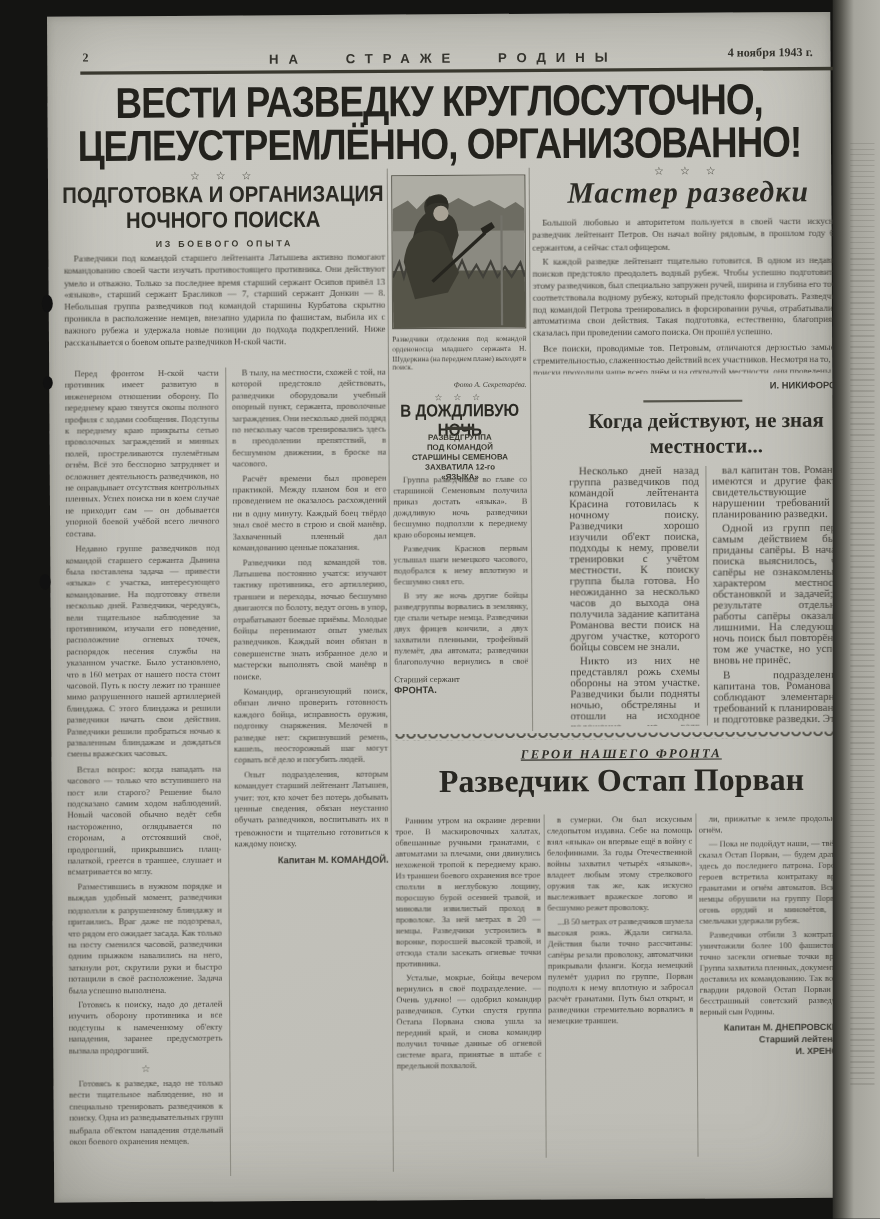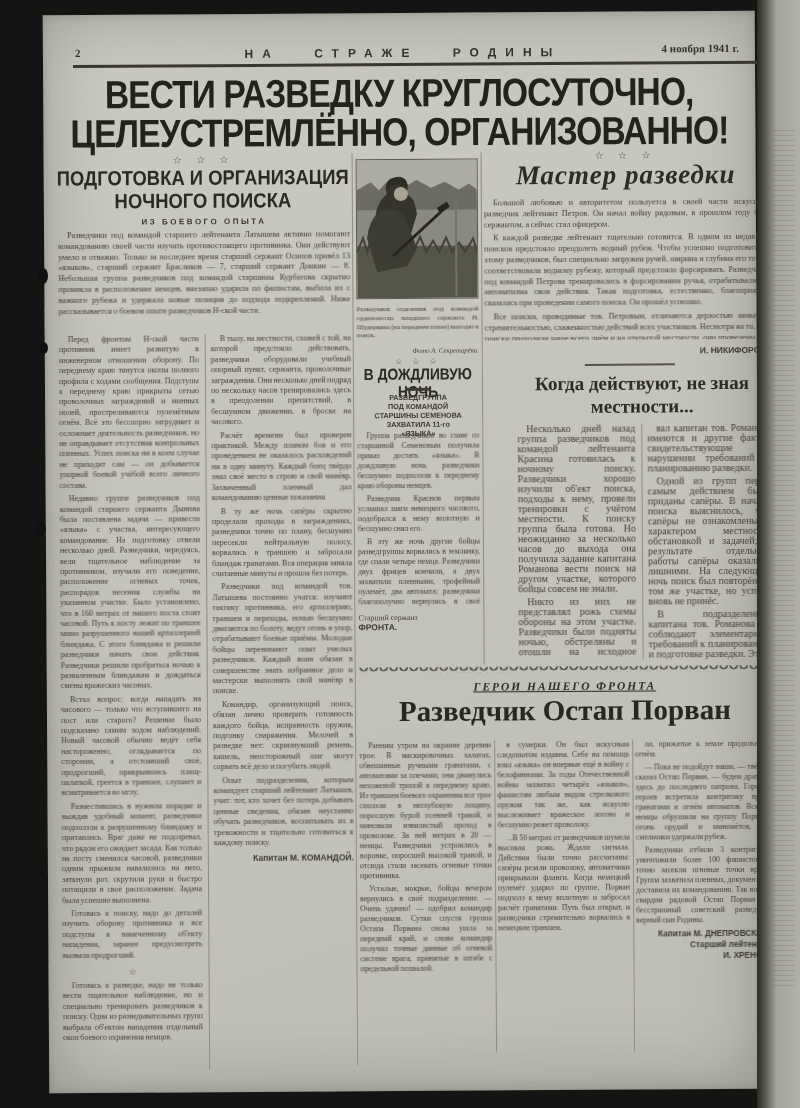--- a/index.html
+++ b/index.html
@@ -103,21 +103,21 @@
   .hr-sig{margin-top:3px;}
   .hr-sig div{font:bold 8.2px "Liberation Sans",sans-serif;text-align:right;color:#3a3932;line-height:11px;}
 </style>
 </head>
 <body>
 
 <div class="page">
 
   <div class="pageno">2</div>
   <div class="masthead">НА СТРАЖЕ РОДИНЫ</div>
-  <div class="dateline">4 ноября 1941 г.</div>
+  <div class="dateline">4 ноября 1943 г.</div>
   <div class="headrule"></div>
 
   <div class="headline">
     <div>ВЕСТИ РАЗВЕДКУ КРУГЛОСУТОЧНО,</div>
     <div>ЦЕЛЕУСТРЕМЛЁННО, ОРГАНИЗОВАННО!</div>
   </div>
 
   <div class="stars la-stars">☆ ☆ ☆</div>
   <div class="la-title">
     <div>ПОДГОТОВКА И ОРГАНИЗАЦИЯ</div>
@@ -134,21 +134,20 @@
     <p>Встал вопрос: когда нападать на часового — только что вступившего на пост или старого? Решение было подсказано самим ходом наблюдений. Новый часовой обычно ведёт себя настороженно, оглядывается по сторонам, а отстоявший своё, продрогший, прикрывшись плащ-палаткой, греется в траншее, слушает и всматривается во мглу.</p>
     <p>Разместившись в нужном порядке и выждав удобный момент, разведчики подползли к разрушенному блиндажу и притаились. Враг даже не подозревал, что рядом его ожидает засада. Как только на посту сменился часовой, разведчики одним прыжком навалились на него, заткнули рот, скрутили руки и быстро потащили в своё расположение. Задача была успешно выполнена.</p>
     <p>Готовясь к поиску, надо до деталей изучить оборону противника и все подступы к намеченному об'екту нападения, заранее предусмотреть вызвала продрогший.</p>
     <div class="star-sep">☆</div>
     <p>Готовясь к разведке, надо не только вести тщательное наблюдение, но и специально тренировать разведчиков к поиску. Одна из разведывательных групп выбрала об'ектом нападения отдельный окоп боевого охранения немцев.</p>
   </div>
   <div class="vrule" style="left:160px;top:320px;height:735px;"></div>
   <div class="la-col2 bodytext">
     <p>В тылу, на местности, схожей с той, на которой предстояло действовать, разведчики оборудовали учебный опорный пункт, сержанта, проволочные заграждения. Они несколько дней подряд по нескольку часов тренировались здесь в преодолении препятствий, в бесшумном движении, в броске на часового.</p>
     <p>Расчёт времени был проверен практикой. Между планом боя и его проведением не оказалось расхождений ни в одну минуту. Каждый боец твёрдо знал своё место в строю и свой манёвр. Захваченный пленный дал командованию ценные показания.</p>
-    <p>В ту же ночь сапёры скрытно проделали проходы в заграждениях, разведчики точно по плану, бесшумно пересекли нейтральную полосу, ворвались в траншею и забросали блиндаж гранатами. Вся операция заняла считанные минуты и прошла без потерь.</p>
     <p>Разведчики под командой тов. Латышева постоянно учатся: изучают тактику противника, его артиллерию, траншеи и переходы, ночью бесшумно двигаются по болоту, ведут огонь в упор, отрабатывают боевые приёмы. Молодые бойцы перенимают опыт умелых разведчиков. Каждый воин обязан в совершенстве знать избранное дело и мастерски выполнять свой манёвр в поиске.</p>
     <p>Командир, организующий поиск, обязан лично проверить готовность каждого бойца, исправность оружия, подгонку снаряжения. Мелочей в разведке нет: скрипнувший ремень, кашель, неосторожный шаг могут сорвать всё дело и погубить людей.</p>
     <p>Опыт подразделения, которым командует старший лейтенант Латышев, учит: тот, кто хочет без потерь добывать ценные сведения, обязан неустанно обучать разведчиков, воспитывать их в тревожности и тщательно готовиться к каждому поиску.</p>
     <div class="sig">Капитан М. КОМАНДОЙ.</div>
   </div>
 
   <div class="vrule" style="left:308px;top:140px;height:912px;"></div>
   <div class="vrule" style="left:437px;top:140px;height:512px;"></div>
 
   <div class="photo">
@@ -174,21 +173,21 @@
   <div class="credit">Фото А. Секретарёва.</div>
   <div class="stars mid-stars">☆ ☆ ☆</div>
   <div class="rn-title">В ДОЖДЛИВУЮ НОЧЬ</div>
   <div class="rn-rule">
       <div class="thickrule"></div>
     </div>
   <div class="rn-subhead">
     <div>РАЗВЕДГРУППА</div>
     <div>ПОД КОМАНДОЙ</div>
     <div>СТАРШИНЫ СЕМЕНОВА</div>
-    <div>ЗАХВАТИЛА 11-го</div>
+    <div>ЗАХВАТИЛА 12-го</div>
     <div>«ЯЗЫКА»</div>
   </div>
   <div class="rn-body bodytext">
     <p>Группа разведчиков во главе со старшиной Семеновым получила приказ достать «языка». В дождливую ночь разведчики бесшумно подползли к переднему краю обороны немцев.</p>
     <p>Разведчик Краснов первым услышал шаги немецкого часового, подобрался к нему вплотную и бесшумно снял его.</p>
     <p>В эту же ночь другие бойцы разведгруппы ворвались в землянку, где спали четыре немца. Разведчики двух фрицев кончили, а двух захватили пленными, трофейный пулемёт, два автомата; разведчики благополучно вернулись в своё подразделение.</p>
 
   </div>
   <div class="rn-sig">
     <div class="l1">Старший сержант</div>
@@ -226,21 +225,21 @@
 
   <div class="hr-kicker">ГЕРОИ НАШЕГО ФРОНТА</div>
   <div class="hr-title">Разведчик Остап Порван</div>
 
   <div class="hr-col hr-c1 bodytext">
     <p>Ранним утром на окраине деревни трое. В маскировочных халатах, обвешанные ручными гранатами, с автоматами за плечами, они двинулись нехоженой тропой к переднему краю. Из траншеи боевого охранения все трое сползли в неглубокую лощину, поросшую бурой осенней травой, и миновали извилистый проход в проволоке. За ней метрах в 20 — немцы. Разведчики устроились в воронке, поросшей высокой травой, и отсюда стали засекать огневые точки противника.</p>
     <p>Усталые, мокрые, бойцы вечером вернулись в своё подразделение. — Очень удачно! — одобрил командир разведчиков. Сутки спустя группа Остапа Порвана снова ушла за передний край, и снова командир получил точные данные об огневой системе врага, принятые в штабе с предельной похвалой.</p>
   </div>
   <div class="vrule" style="left:447px;top:728px;height:312px;"></div>
   <div class="hr-col hr-c2 bodytext">
-    <p>в сумерки. Он был искусным следопытом издавна. Себе на помощь взял «языка» он впервые ещё в войну с белофиннами. За годы Отечественной войны захватил четырёх «языков», фашистам любым видом стрелкового оружия так же, как искусно выслеживает вражеское логово и бесшумно режет проволоку.</p>
+    <p>в сумерки. Он был искусным следопытом издавна. Себе на помощь взял «языка» он впервые ещё в войну с белофиннами. За годы Отечественной войны захватил четырёх «языков», владеет любым этому стрелкового оружия так же, как искусно выслеживает вражеское логово и бесшумно режет проволоку.</p>
     <p>...В 50 метрах от разведчиков шумела высокая рожь. Ждали сигнала. Действия были точно рассчитаны: сапёры резали проволоку, автоматчики прикрывали фланги. Когда немецкий пулемёт ударил по группе, Порван подполз к нему вплотную и забросал расчёт гранатами. Путь был открыт, и разведчики стремительно ворвались в немецкие траншеи.</p>
   </div>
   <div class="vrule" style="left:585px;top:728px;height:312px;"></div>
   <div class="hr-col hr-c3 bodytext">
     <p>ли, прижатые к земле продольным огнём.</p>
     <p>— Пока не подойдут наши, — твёрдо сказал Остап Порван, — будем драться здесь до последнего патрона. Горстка героев встретила контратаку врага гранатами и огнём автоматов. Вскоре немцы обрушили на группу Порвана огонь орудий и миномётов, но смельчаки удержали рубеж.</p>
     <p>Разведчики отбили 3 контратаки, уничтожили более 100 фашистов и точно засекли огневые точки врага. Группа захватила пленных, документы и доставила их командованию. Так воюет гвардии рядовой Остап Порван — бесстрашный советский разведчик, верный сын Родины.</p>
     <div class="hr-sig">
       <div>Капитан М. ДНЕПРОВСКИЙ.</div>
       <div>Старший лейтенант</div>

